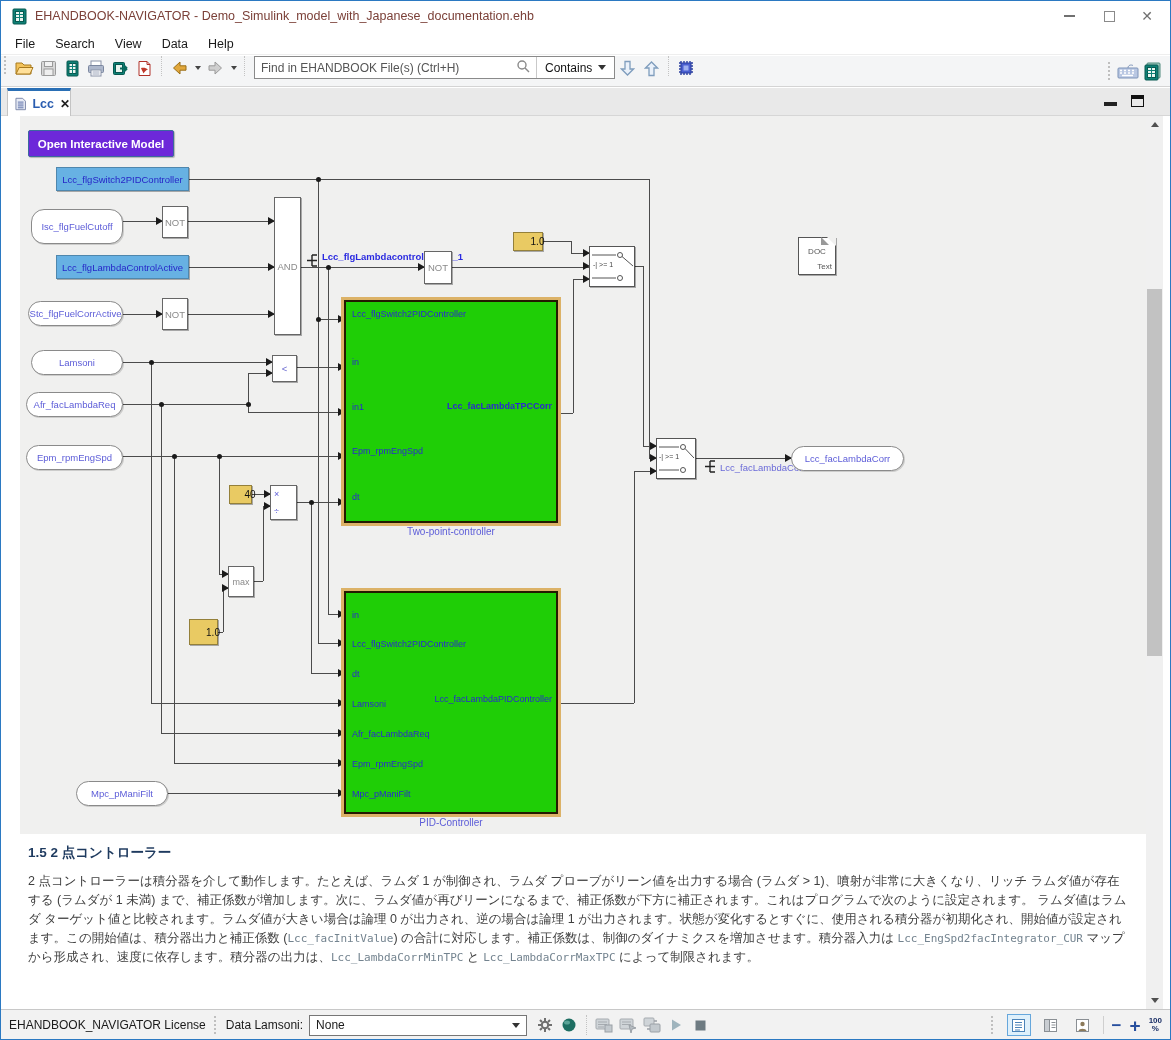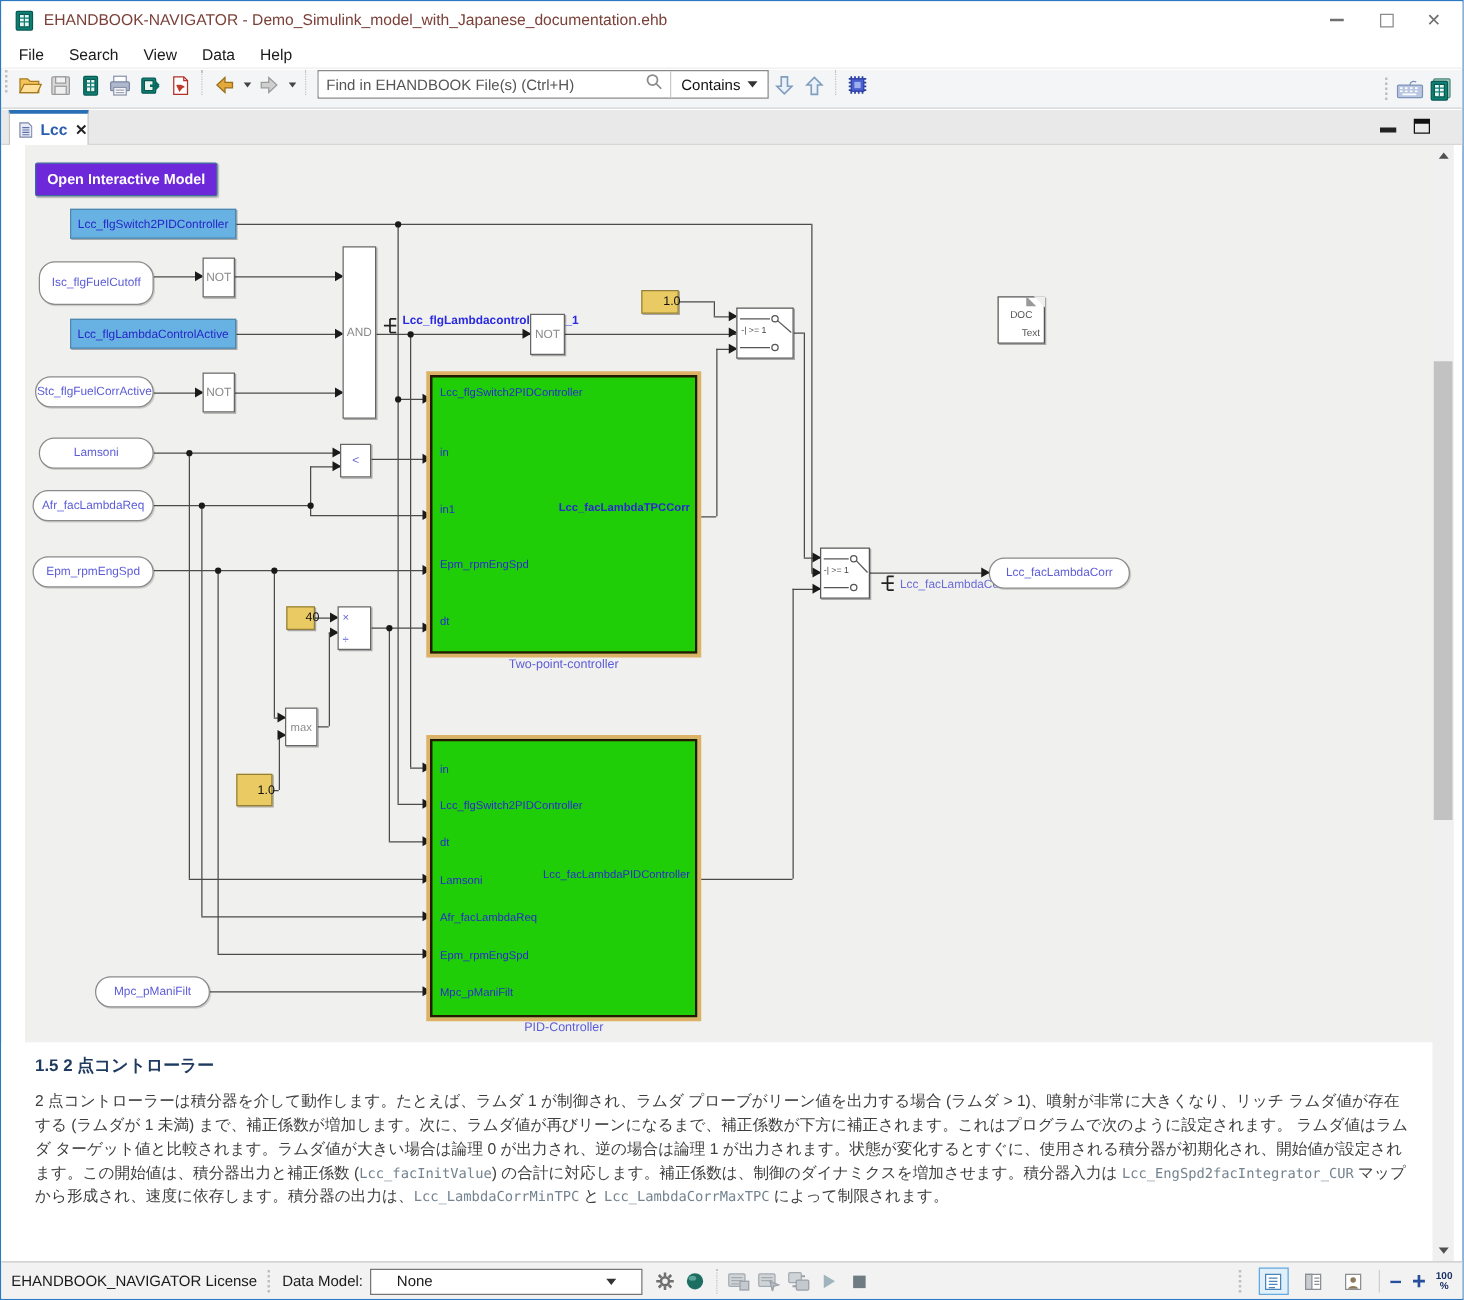--- a/index.html
+++ b/index.html
@@ -76,21 +76,21 @@
 
   
   .vscroll { position:absolute; right:7px; top:115px; width:17px; height:893px; background:#f0f0f0; }
   .sbtn { position:absolute; left:0; width:17px; height:17px; display:flex; align-items:center; justify-content:center; }
   .tri-up { width:0; height:0; border-left:4px solid transparent; border-right:4px solid transparent; border-bottom:5px solid #505050; }
   .tri-dn { width:0; height:0; border-left:4px solid transparent; border-right:4px solid transparent; border-top:5px solid #505050; }
   .sthumb { position:absolute; left:1px; width:15px; background:#c2c2c2; }
 
   
   .statusbar { position:absolute; left:0; top:1008px; width:100%; height:31px; background:#f2f2f2; border-top:1px solid #c8c8c8; display:flex; align-items:center; font-size:12px; color:#1a1a1a; }
-  .ds-select { display:flex; align-items:center; justify-content:space-between; width:218px; height:21px; background:#fff; border:1px solid #767676; padding:0 20px; margin-left:6px; }
+  .ds-select { display:flex; align-items:center; justify-content:space-between; width:218px; height:21px; background:#fff; border:1px solid #767676; padding:0 6px; margin-left:6px; }
   .sb-right { position:absolute; right:8px; display:flex; align-items:center; gap:8px; }
   .viewbtn { width:24px; height:22px; display:flex; align-items:center; justify-content:center; border:1px solid transparent; }
   .viewbtn.sel { background:#dff0fb; border:1px solid #66a7dc; }
   .zoomglyph { font-weight:bold; color:#274f9e; font-size:17px; line-height:1; }
   .zoompct { display:flex; flex-direction:column; align-items:center; color:#1a2f66; font-weight:bold; font-size:8px; line-height:8px; }
 </style>
 </head>
 <body>
 
 <div id="app">
@@ -496,21 +496,21 @@
       </div>
     <div class="sthumb" style="top:173px; height:367px;"></div>
     <div class="sbtn" style="top:876px;">
         <div class="tri-dn"></div>
       </div>
   </div>
 
   <div class="statusbar">
     <span style="margin-left:8px;">EHANDBOOK_NAVIGATOR License</span>
     <div class="handle" style="margin:0 8px;"></div>
-    <span>Data Model:</span>
+    <span>Data Lamsoni:</span>
     <div class="ds-select">
       <span>None</span>
       <span class="caret"></span>
     </div>
     <button class="tbtn" style="margin-left:6px;">
       <svg width="16" height="16" viewBox="0 0 16 16">
           <circle cx="8" cy="8" r="3.2" fill="none" stroke="#6f6f6f" stroke-width="2"></circle>
           <path d="M8 1v3M8 12v3M1 8h3M12 8h3M3 3l2 2M11 11l2 2M13 3l-2 2M5 11l-2 2" stroke="#6f6f6f" stroke-width="2"></path>
         </svg>
     </button>

